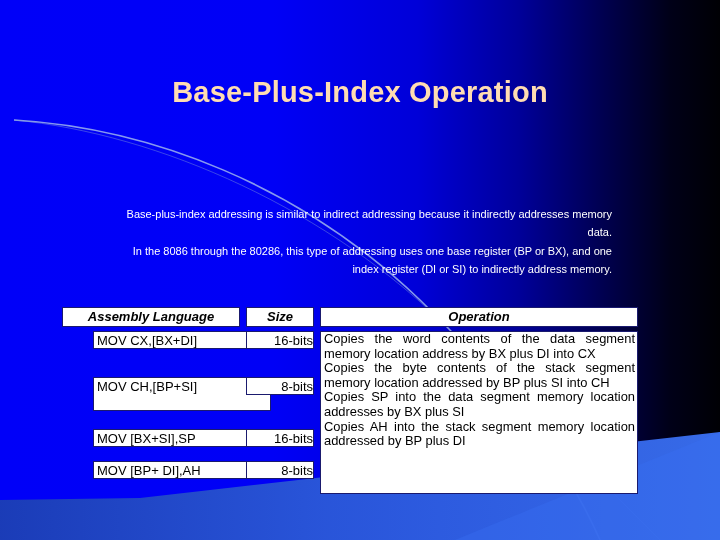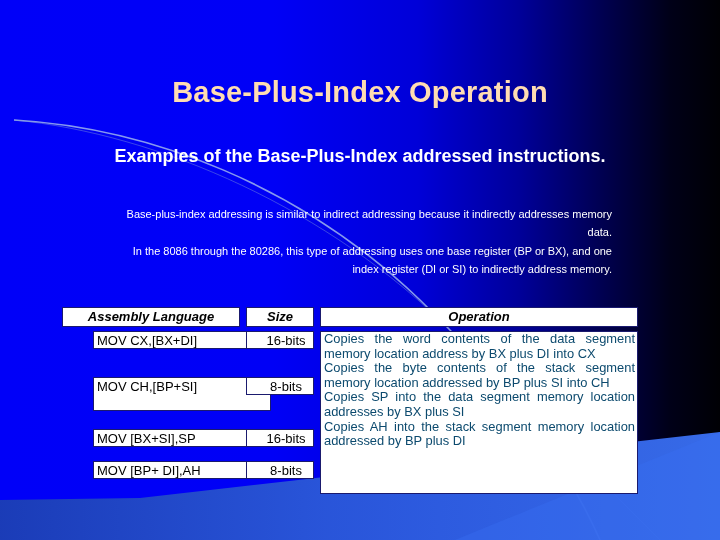--- a/index.html
+++ b/index.html
@@ -99,21 +99,21 @@
   }
   .asm {
     text-align: left;
     padding-left: 3px;
     padding-top: 1px;
     font-size: 13px;
     line-height: 15px;
     margin-left: 31px;
   }
   .size {
-    text-align: center;
+    text-align: right;
     padding-left: 12px;
     padding-top: 1px;
     font-size: 13px;
     line-height: 15px;
   }
   
   #op-box {
     position: absolute;
     left: 258px;
     top: 24px;
@@ -123,21 +123,21 @@
     border: 1px solid #1a1a6e;
     box-sizing: border-box;
     overflow: hidden;
   }
   .op-para {
     text-align: justify;
     text-align-last: left;
     padding: 0 2px 0 3px;
     font-size: 12.9px;
     line-height: 14.6px;
-    color: #0c4a6e;
+    color: #000000;
     margin: 0;
   }
 </style>
 </head>
 <body>
 
 <div id="slide">
 
   <svg id="deco-arc" viewBox="0 0 720 540" preserveAspectRatio="none">
     <path d="M 14 120 C 150 128, 300 185, 420 300 C 500 378, 560 450, 600 540" fill="none" stroke="#9db4ec" stroke-width="1.6" opacity="0.85"></path>
@@ -151,21 +151,20 @@
         <stop offset="45%" stop-color="#2b59d8"></stop>
         <stop offset="100%" stop-color="#3a70f4"></stop>
       </linearGradient>
     </defs>
     <path d="M 0 540 L 0 500 L 140 498 L 720 432 L 720 540 Z" fill="url(#wedgeGrad)" opacity="0.95"></path>
     <path d="M 455 540 L 720 432 L 720 540 Z" fill="#3a70f4" opacity="0.35"></path>
   </svg>
 
   <div id="title">Base-Plus-Index Operation</div>
 
-  <div id="subtitle">Examples of the Base-Plus-Index addressed instructions.</div>
 
   <div id="body-block">
     <p>Base-plus-index addressing is similar to indirect addressing because it indirectly addresses memory data.</p>
     <p>In the 8086 through the 80286, this type of addressing uses one base register (BP or BX), and one index register (DI or SI) to indirectly address memory.</p>
   </div>
 
   <div id="table">
 
     <div class="cell hdr" style="left:0px;   top:0px;   width:178px; height:20px;">Assembly Language</div>
     <div class="cell hdr" style="left:184px; top:0px;   width:68px;  height:20px;">Size</div>

